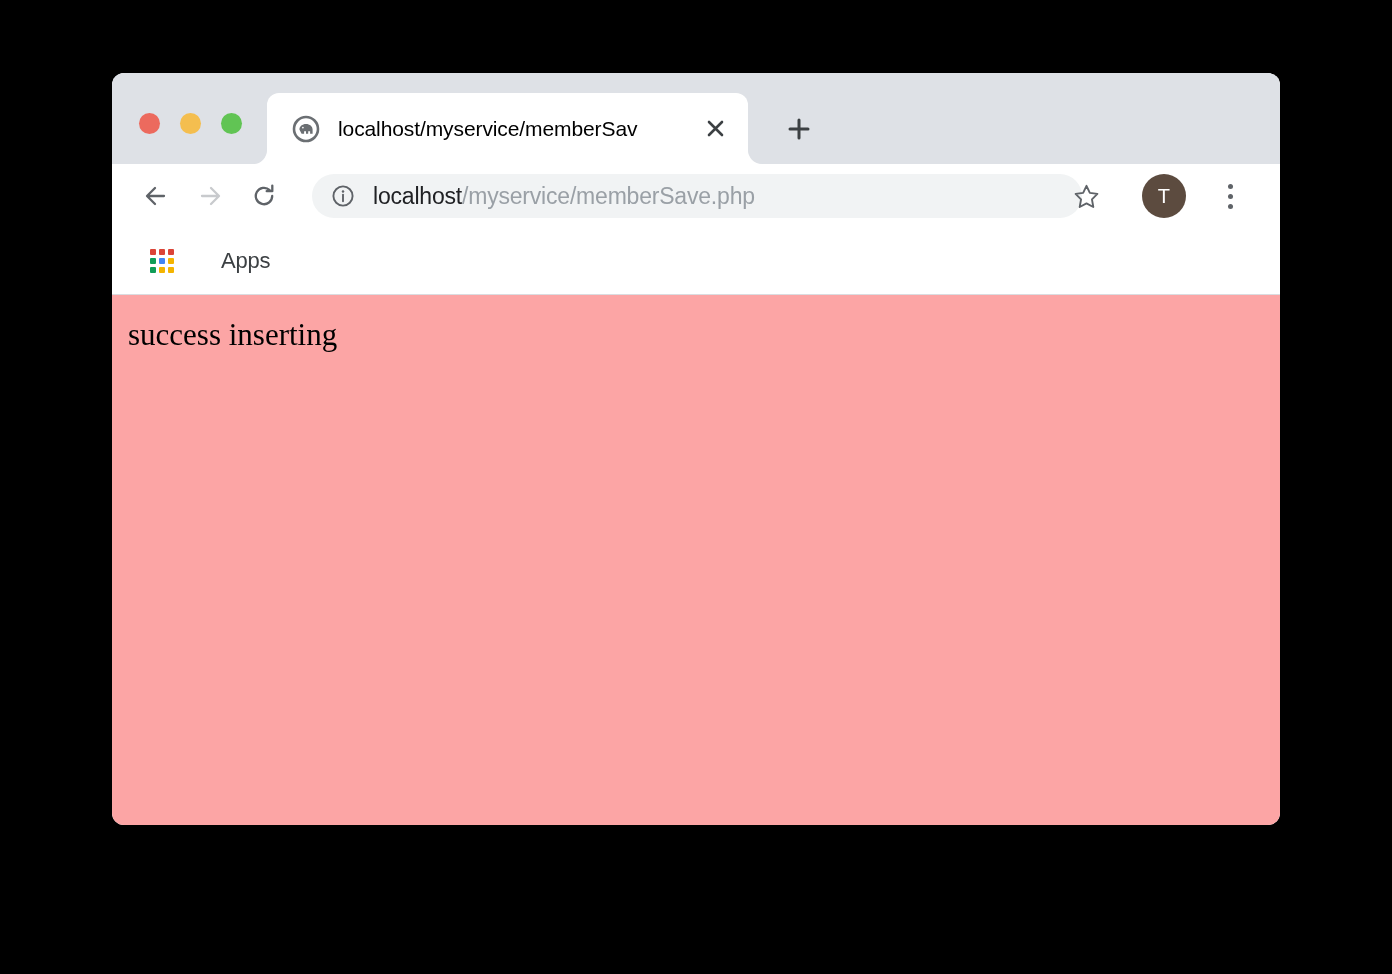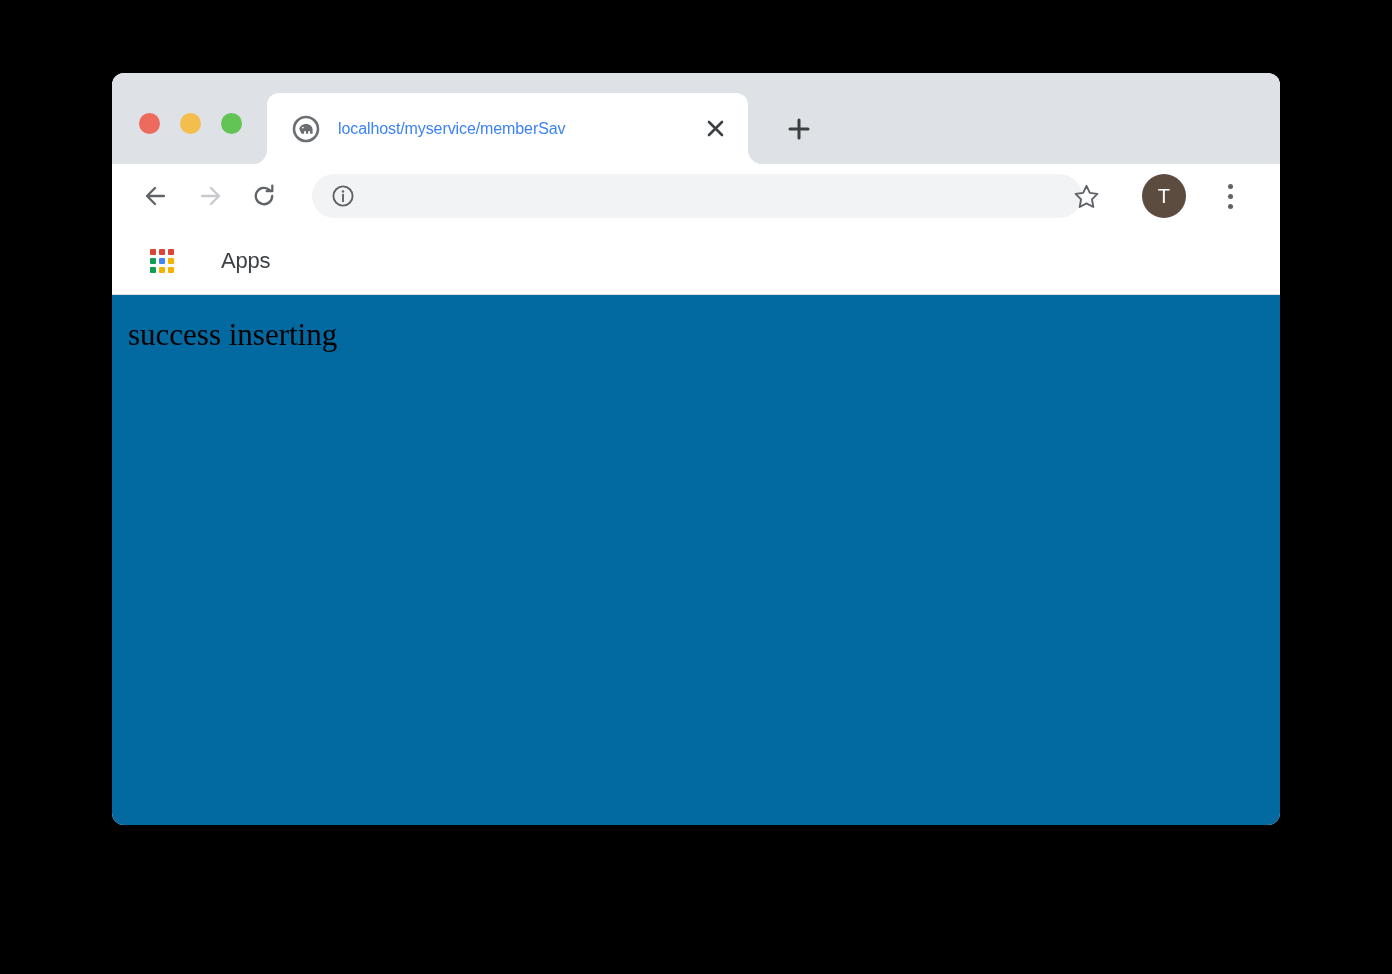--- a/index.html
+++ b/index.html
@@ -96,22 +96,22 @@
     width: 28px;
     height: 28px;
     flex: 0 0 auto;
     display: flex;
     align-items: center;
     justify-content: center;
   }
 
   .tab-title {
     margin-left: 18px;
-    font-size: 16px;
-    color: #3b82f6;
+    font-size: 21px;
+    color: #000000;
     white-space: nowrap;
     overflow: hidden;
     flex: 1 1 auto;
     max-width: 352px;
     -webkit-mask-image: linear-gradient(to right, #000 85%, transparent 100%);
     mask-image: linear-gradient(to right, #000 85%, transparent 100%);
     letter-spacing: -0.1px;
   }
 
   .tab-close {
@@ -274,21 +274,21 @@
     margin-left: 18px;
     font-size: 22px;
     color: #3c4043;
     letter-spacing: -0.2px;
   }
 
   
   .page-content {
     position: relative;
     height: calc(752px - 91px - 64px - 67px);
-    background: #0369a1;
+    background: #fca5a5;
     padding: 21px 12px 0 16px;
   }
 
   .page-text {
     font-family: "Liberation Serif", "DejaVu Serif", serif;
     font-size: 31px;
     color: #000000;
     line-height: 1.2;
   }
 </style>
@@ -358,20 +358,21 @@
       </div>
 
       <div class="omnibox">
         <span class="omnibox-icon">
           <svg width="24" height="24" viewBox="0 0 24 24">
             <circle cx="12" cy="12" r="9.6" fill="none" stroke="#5f6368" stroke-width="1.9"></circle>
             <circle cx="12" cy="7.4" r="1.25" fill="#5f6368"></circle>
             <path d="M12 10.6 L12 17.2" stroke="#5f6368" stroke-width="1.9" stroke-linecap="round"></path>
           </svg>
         </span>
+        <span class="omnibox-url"><span class="host">localhost</span><span class="path">/myservice/memberSave.php</span></span>
       </div>
 
       <div class="star-btn">
         <svg width="27" height="27" viewBox="0 0 27 27">
           <path d="M13.5 2.8 L16.85 9.85 L24.4 10.9 L18.95 16.35 L20.3 24 L13.5 20.35 L6.7 24 L8.05 16.35 L2.6 10.9 L10.15 9.85 Z" fill="none" stroke="#5f6368" stroke-width="1.9" stroke-linejoin="round"></path>
         </svg>
       </div>
 
       <div class="avatar">
         <span>T</span>

